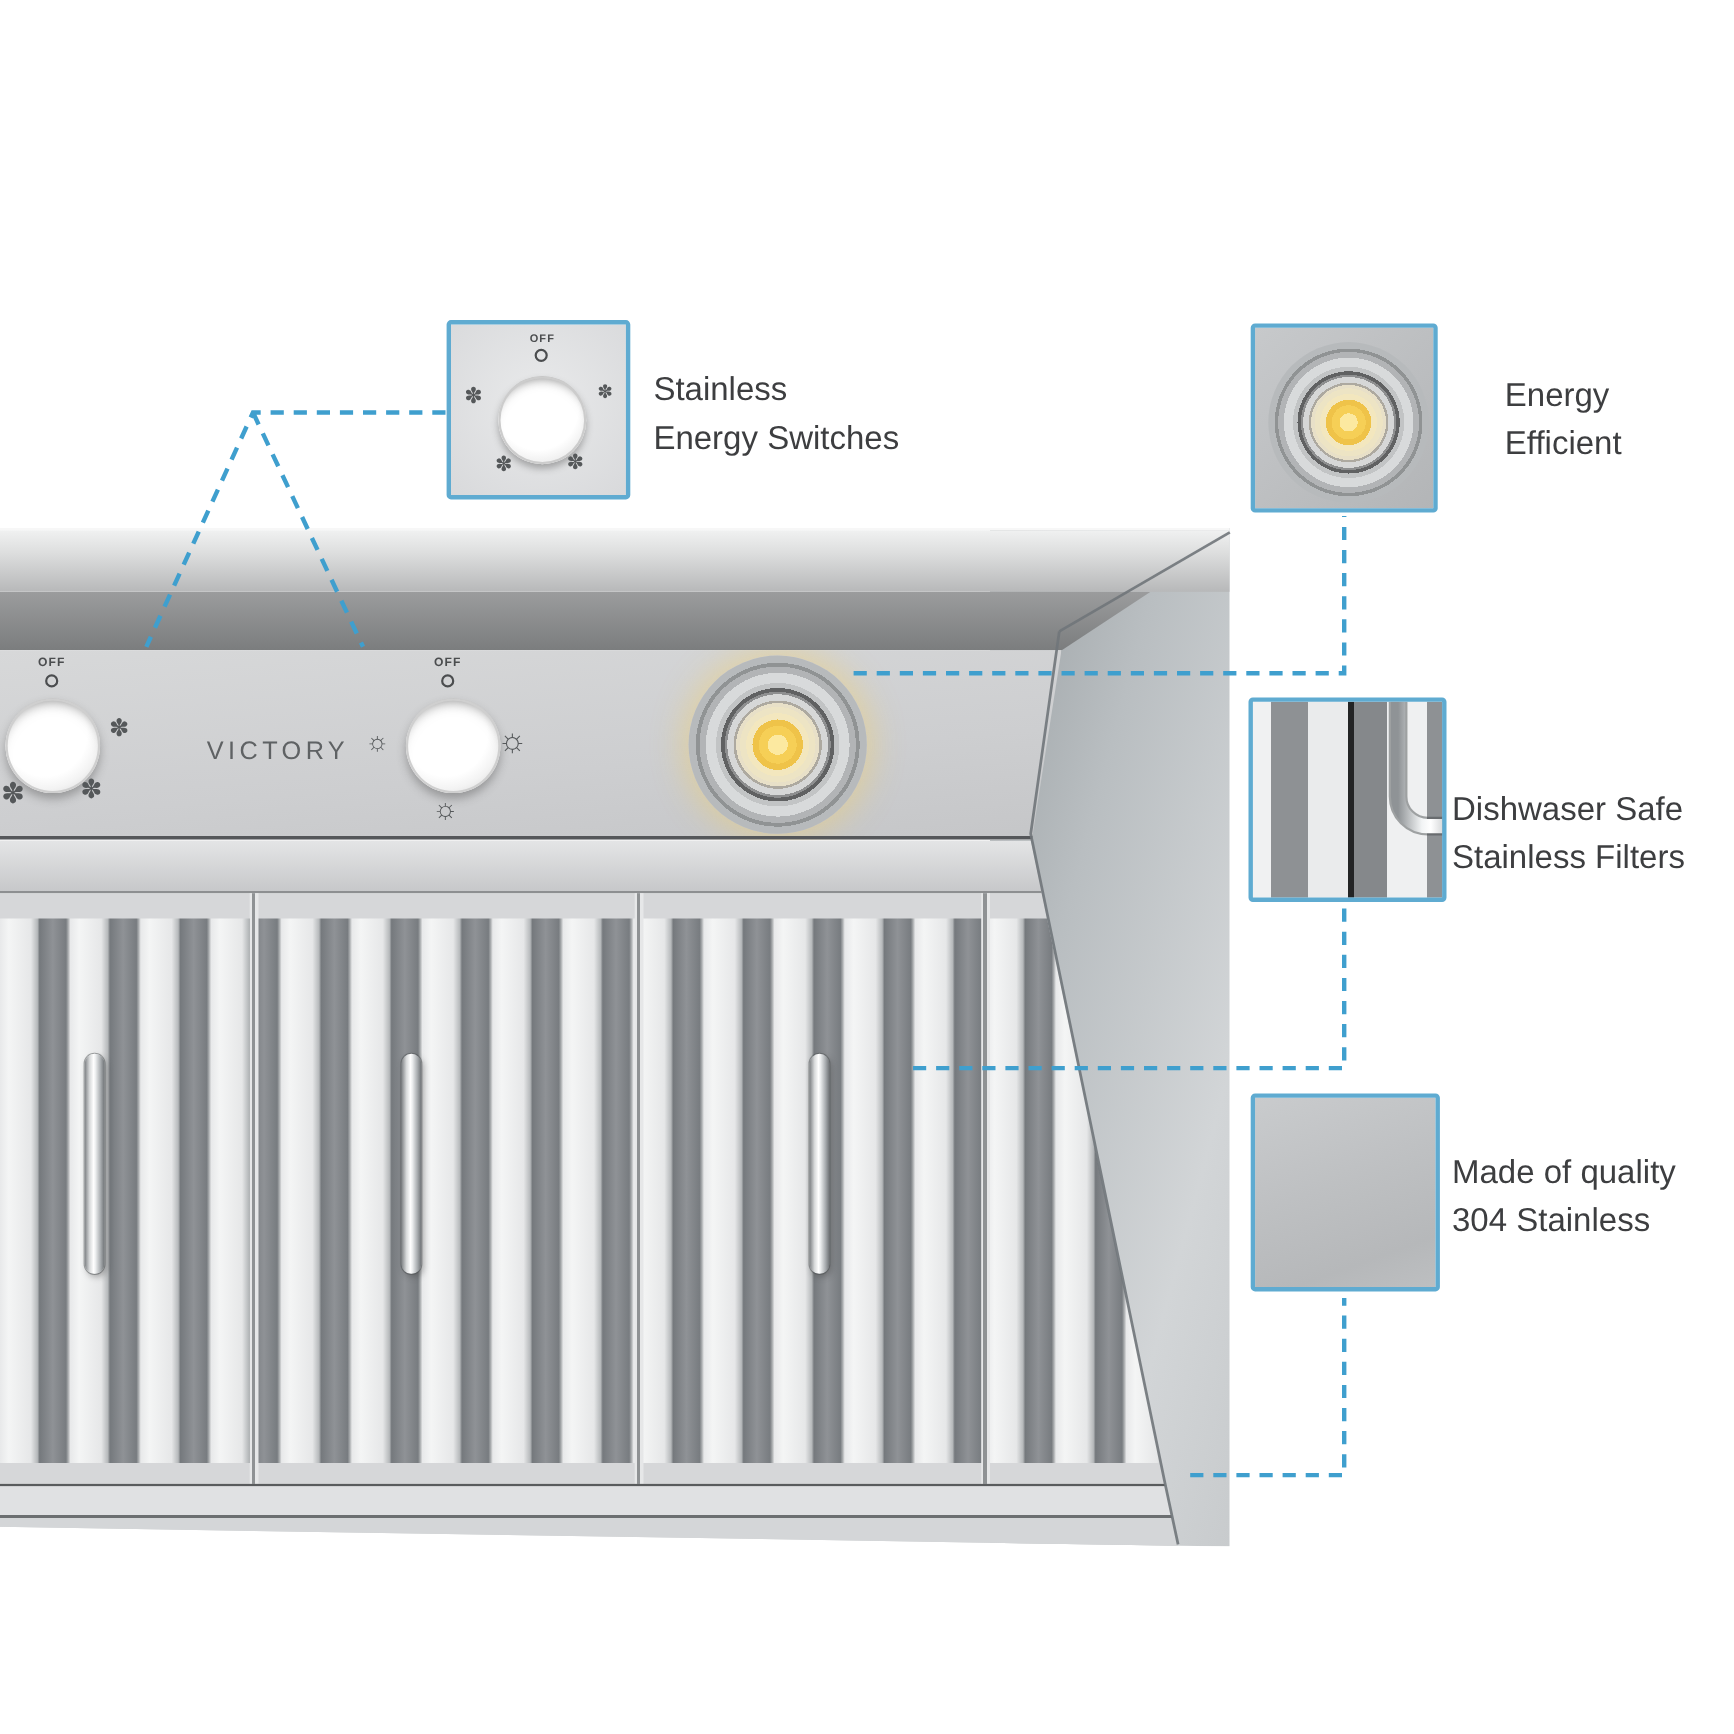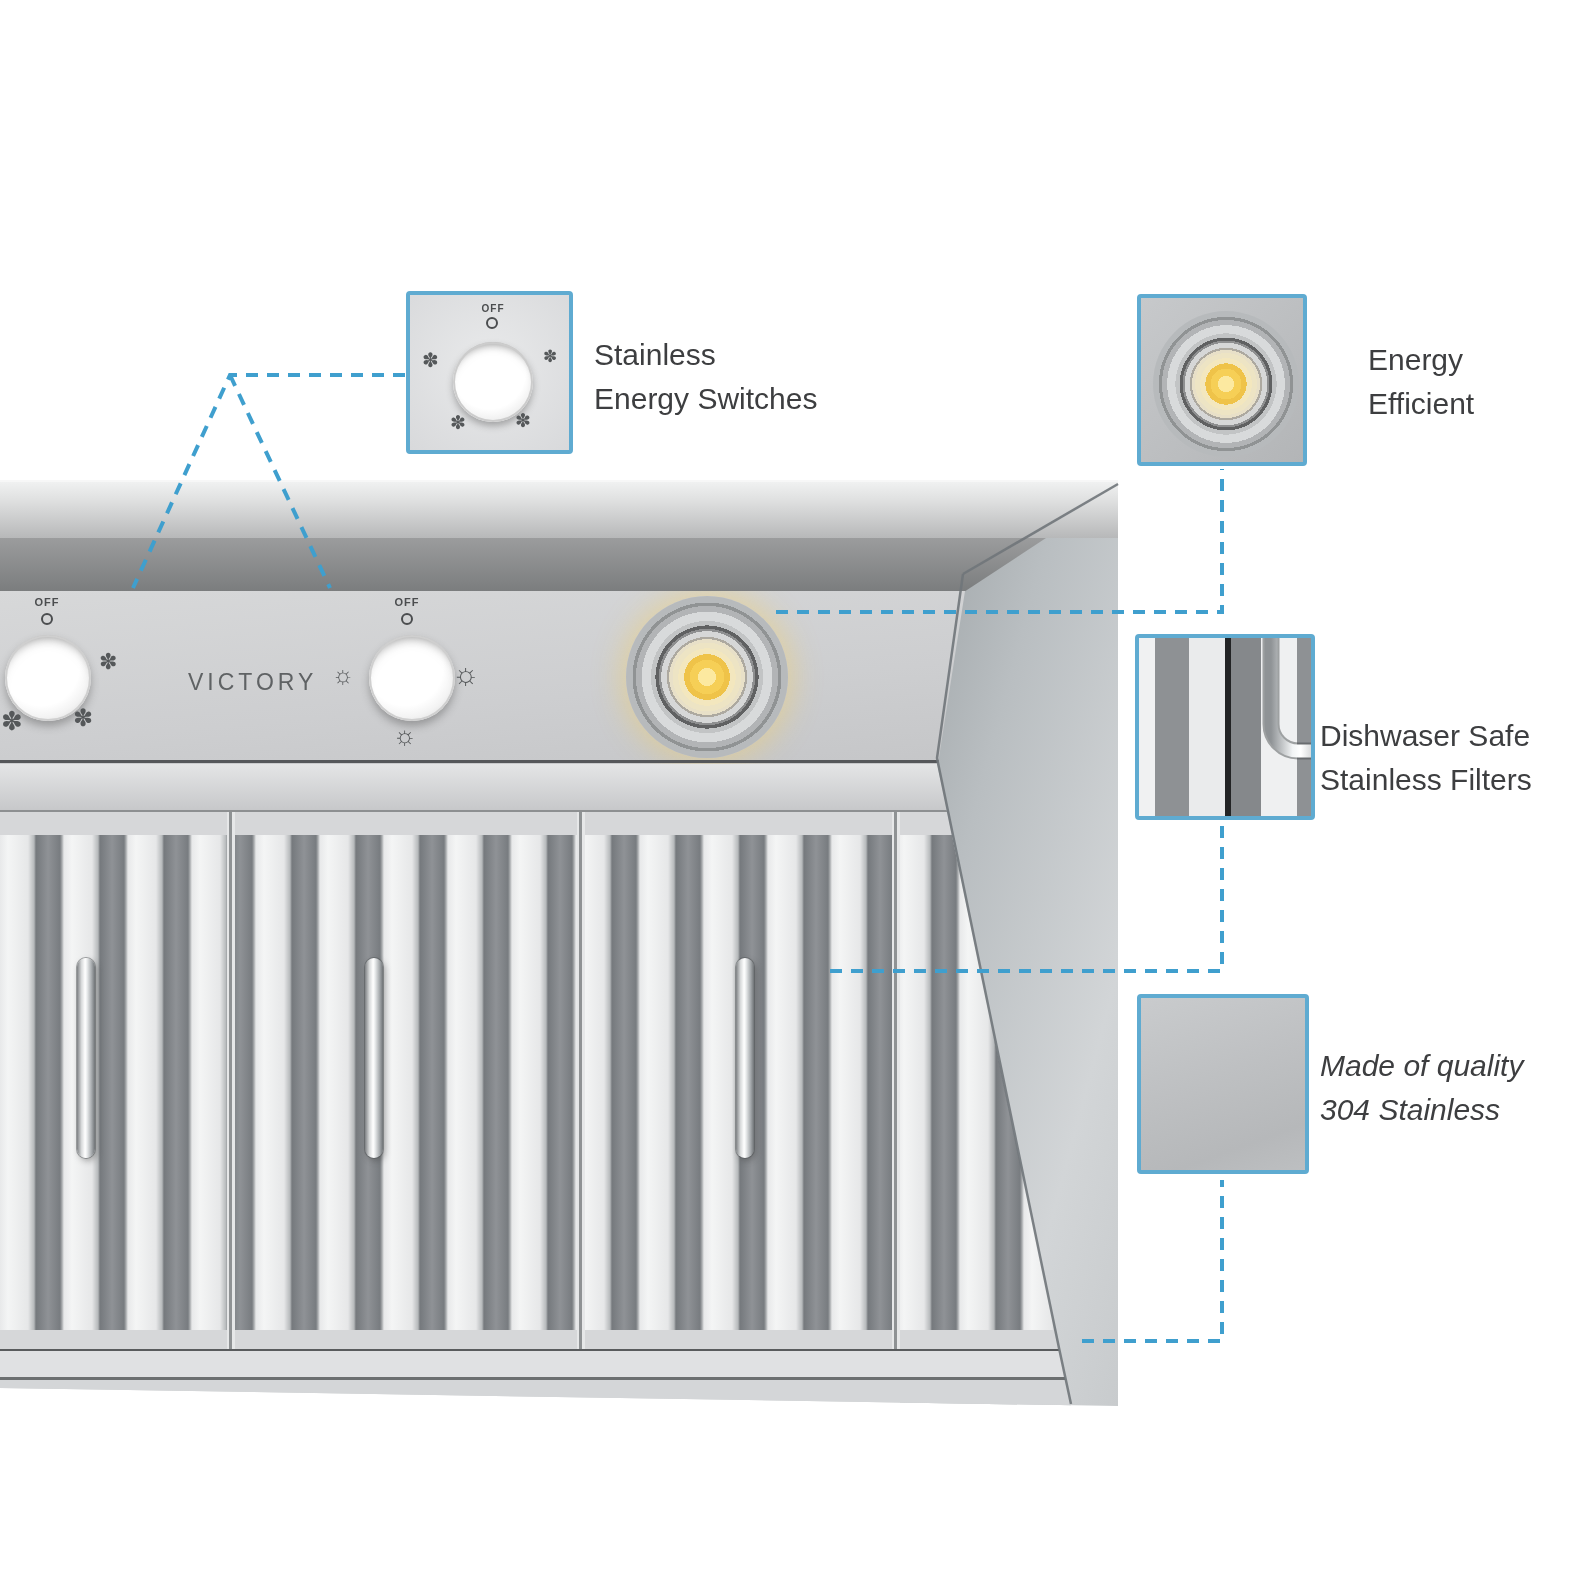--- a/index.html
+++ b/index.html
@@ -170,18 +170,18 @@
     <div>Stainless</div>
     <div>Energy Switches</div>
   </div>
   <div class="label" style="left:1320px;top:338px;margin-left:48px;">
     <div>Energy Efficient</div>
   </div>
   <div class="label" style="left:1320px;top:694px;margin-top:20px;">
     <div>Dishwaser Safe</div>
     <div>Stainless Filters</div>
   </div>
-  <div class="label" style="left:1320px;top:1044px;font-style:italic;">
+  <div class="label" style="left:1320px;top:1044px;">
     <div>Made of quality</div>
     <div>304 Stainless</div>
   </div>
 
 </div>
 
 </body></html>

